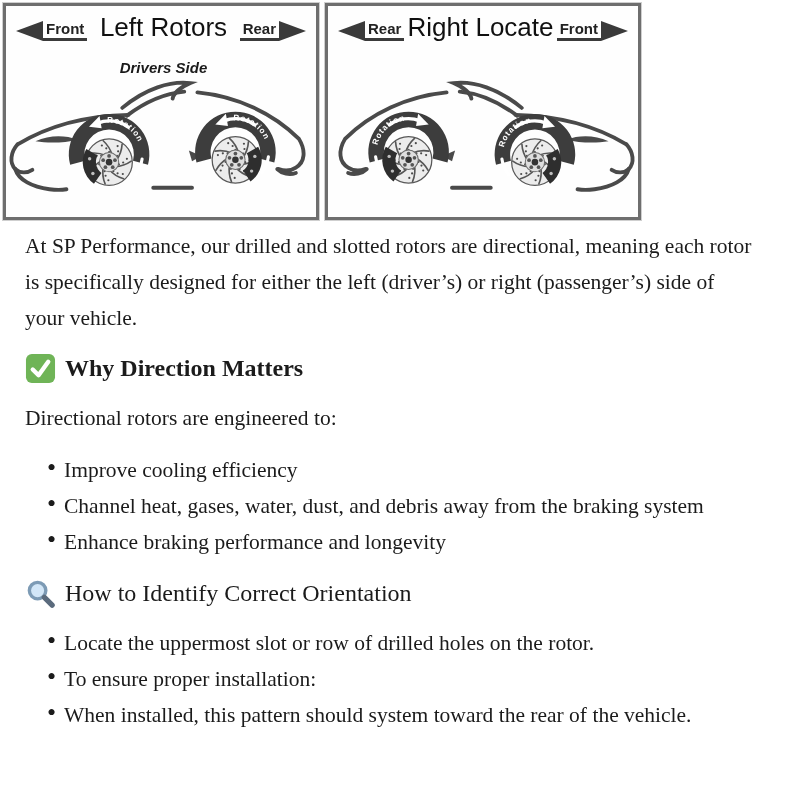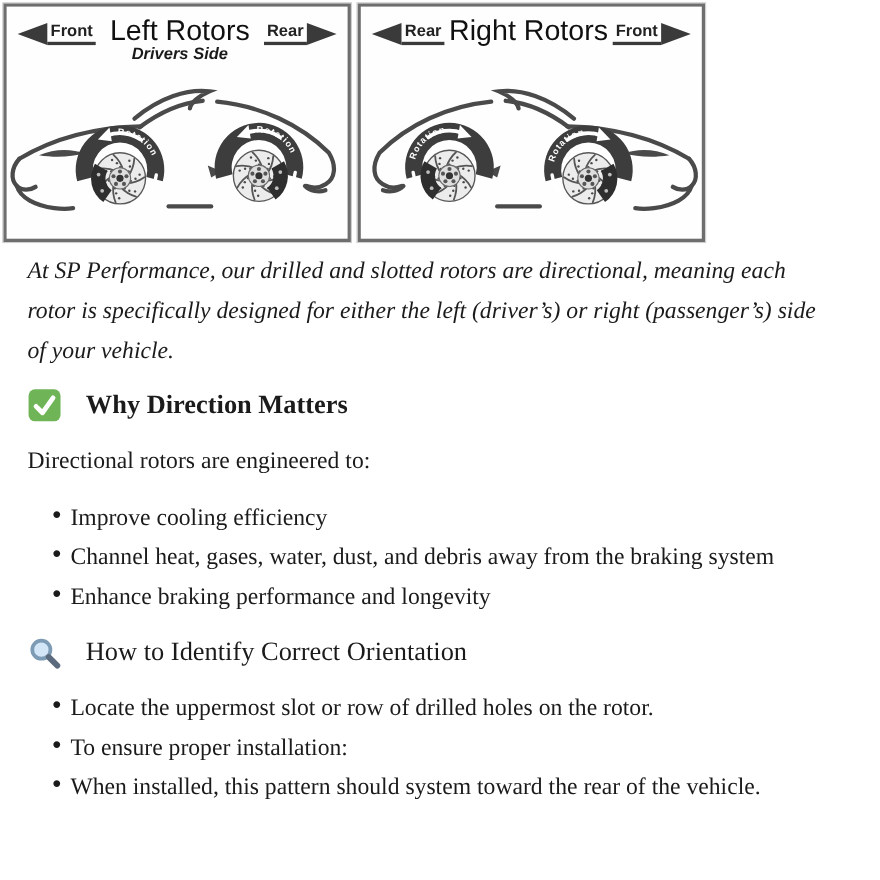--- a/index.html
+++ b/index.html
@@ -11,27 +11,27 @@
          position:relative;background:#fefefe;overflow:hidden;}
   .panel-header{display:flex;justify-content:space-between;align-items:flex-start;padding:7px 10px 0 10px;}
   .dir{display:flex;align-items:center;margin-top:7px;}
   .dir-label{font-family:"Liberation Sans", sans-serif;font-weight:bold;font-size:15px;
              color:#222;border-bottom:3px solid #3a3a3a;line-height:1.15;padding:0 3px 1px 3px;}
   .tri{width:0;height:0;border-top:10px solid transparent;border-bottom:10px solid transparent;}
   .tri-l{border-right:27px solid #3a3a3a;}
   .tri-r{border-left:27px solid #3a3a3a;}
   .titles{text-align:center;margin-top:1px;}
   .panel-title{font-family:"Liberation Sans", sans-serif;font-size:26px;font-weight:normal;color:#101010;line-height:1.05;}
-  .panel-subtitle{font-family:"Liberation Sans", sans-serif;font-size:15px;font-weight:bold;font-style:italic;color:#1a1a1a;}
+  .panel-subtitle{font-family:"Liberation Sans", sans-serif;font-size:15px;font-weight:bold;font-style:italic;color:#1a1a1a;margin-top:18px;}
   .car-svg{position:absolute;left:0;top:50px;width:100%;height:158px;display:block;}
 
   
   .article{padding:8px 45px 6px 25px;font-size:21.5px;line-height:36px;}
-  .intro{margin:0 0 14px 0;font-style:italic;}
-  .sec-head{display:flex;align-items:center;gap:22px;font-size:24px;line-height:36px;margin:8px 0 14px 0;}
+  .intro{margin:0 0 14px 0;}
+  .sec-head{display:flex;align-items:center;gap:9px;font-size:24px;line-height:36px;margin:8px 0 14px 0;}
   .sec-head .htxt{white-space:nowrap;}
   .sec-head.bold .htxt{font-weight:bold;}
   .sec-head.second{margin:15px 0 14px 0;}
   .emoji{width:31px;height:31px;display:inline-block;flex:0 0 auto;}
   .emoji svg{width:100%;height:100%;display:block;}
   .lead{margin:0 0 16px 0;}
   ul.blist{list-style:none;margin:0 0 10px 0;padding:0 0 0 22px;}
   ul.blist li{position:relative;padding-left:17px;}
   ul.blist li::before{content:"•";position:absolute;left:0;top:-2px;font-size:26px;color:#1b1b1b;}
 </style>
@@ -165,21 +165,21 @@
     </svg>
   </div>
 
   <div class="panel">
     <div class="panel-header">
       <div class="dir">
         <span class="tri tri-l"></span>
         <span class="dir-label">Rear</span>
       </div>
       <div class="titles">
-        <div class="panel-title">Right Rotors</div>
+        <div class="panel-title">Right Locate</div>
       </div>
       <div class="dir">
         <span class="dir-label">Front</span>
         <span class="tri tri-r"></span>
       </div>
     </div>
     <svg class="car-svg" viewBox="0 0 400 160" preserveAspectRatio="xMidYMid meet">
       <g class="car-body" transform="translate(400 0) scale(-1 1)" fill="none" stroke="#4a4a4a" stroke-width="5" stroke-linecap="round">
           <path d="M150 45 C180 20 212 10 238 13 C224 19 216 27 215 33"></path>
           <path d="M156 55 C184 34 208 26 230 24"></path>

